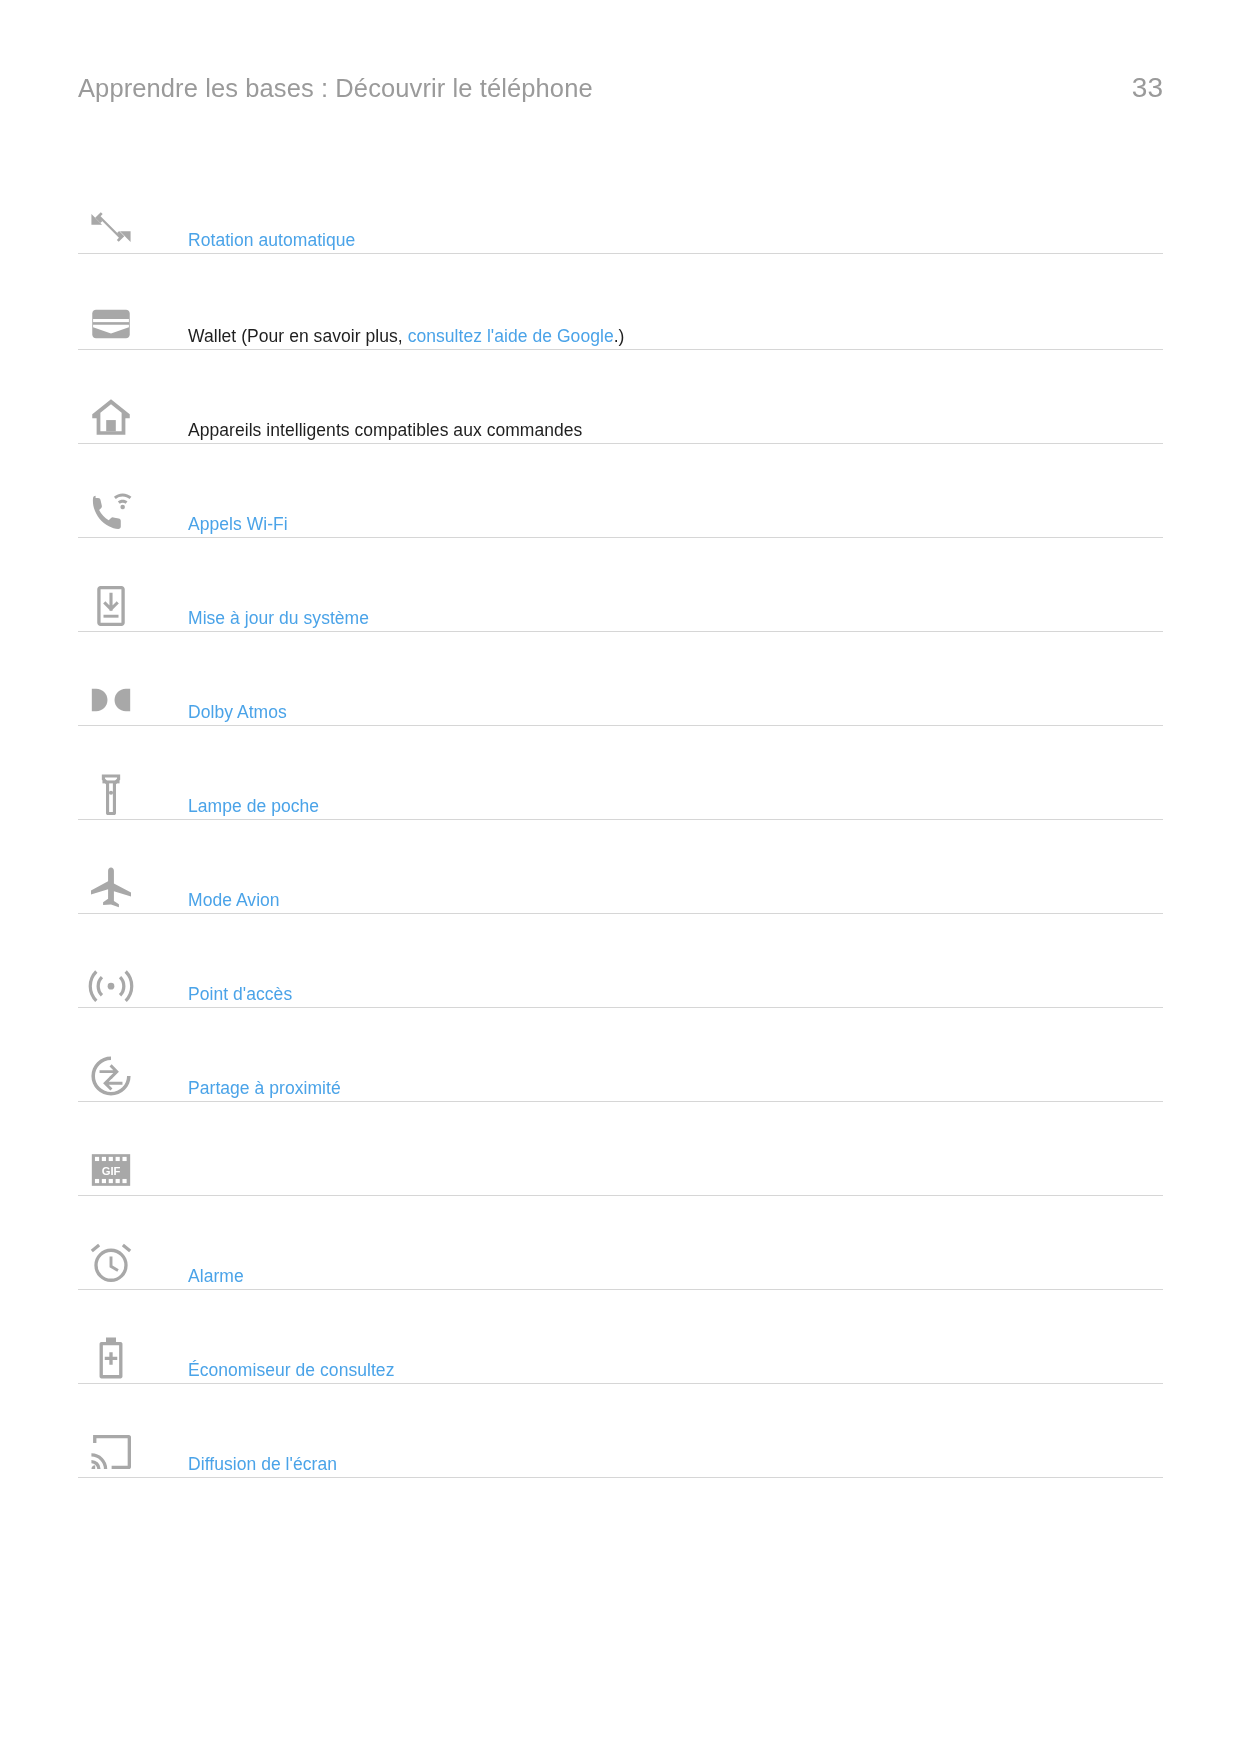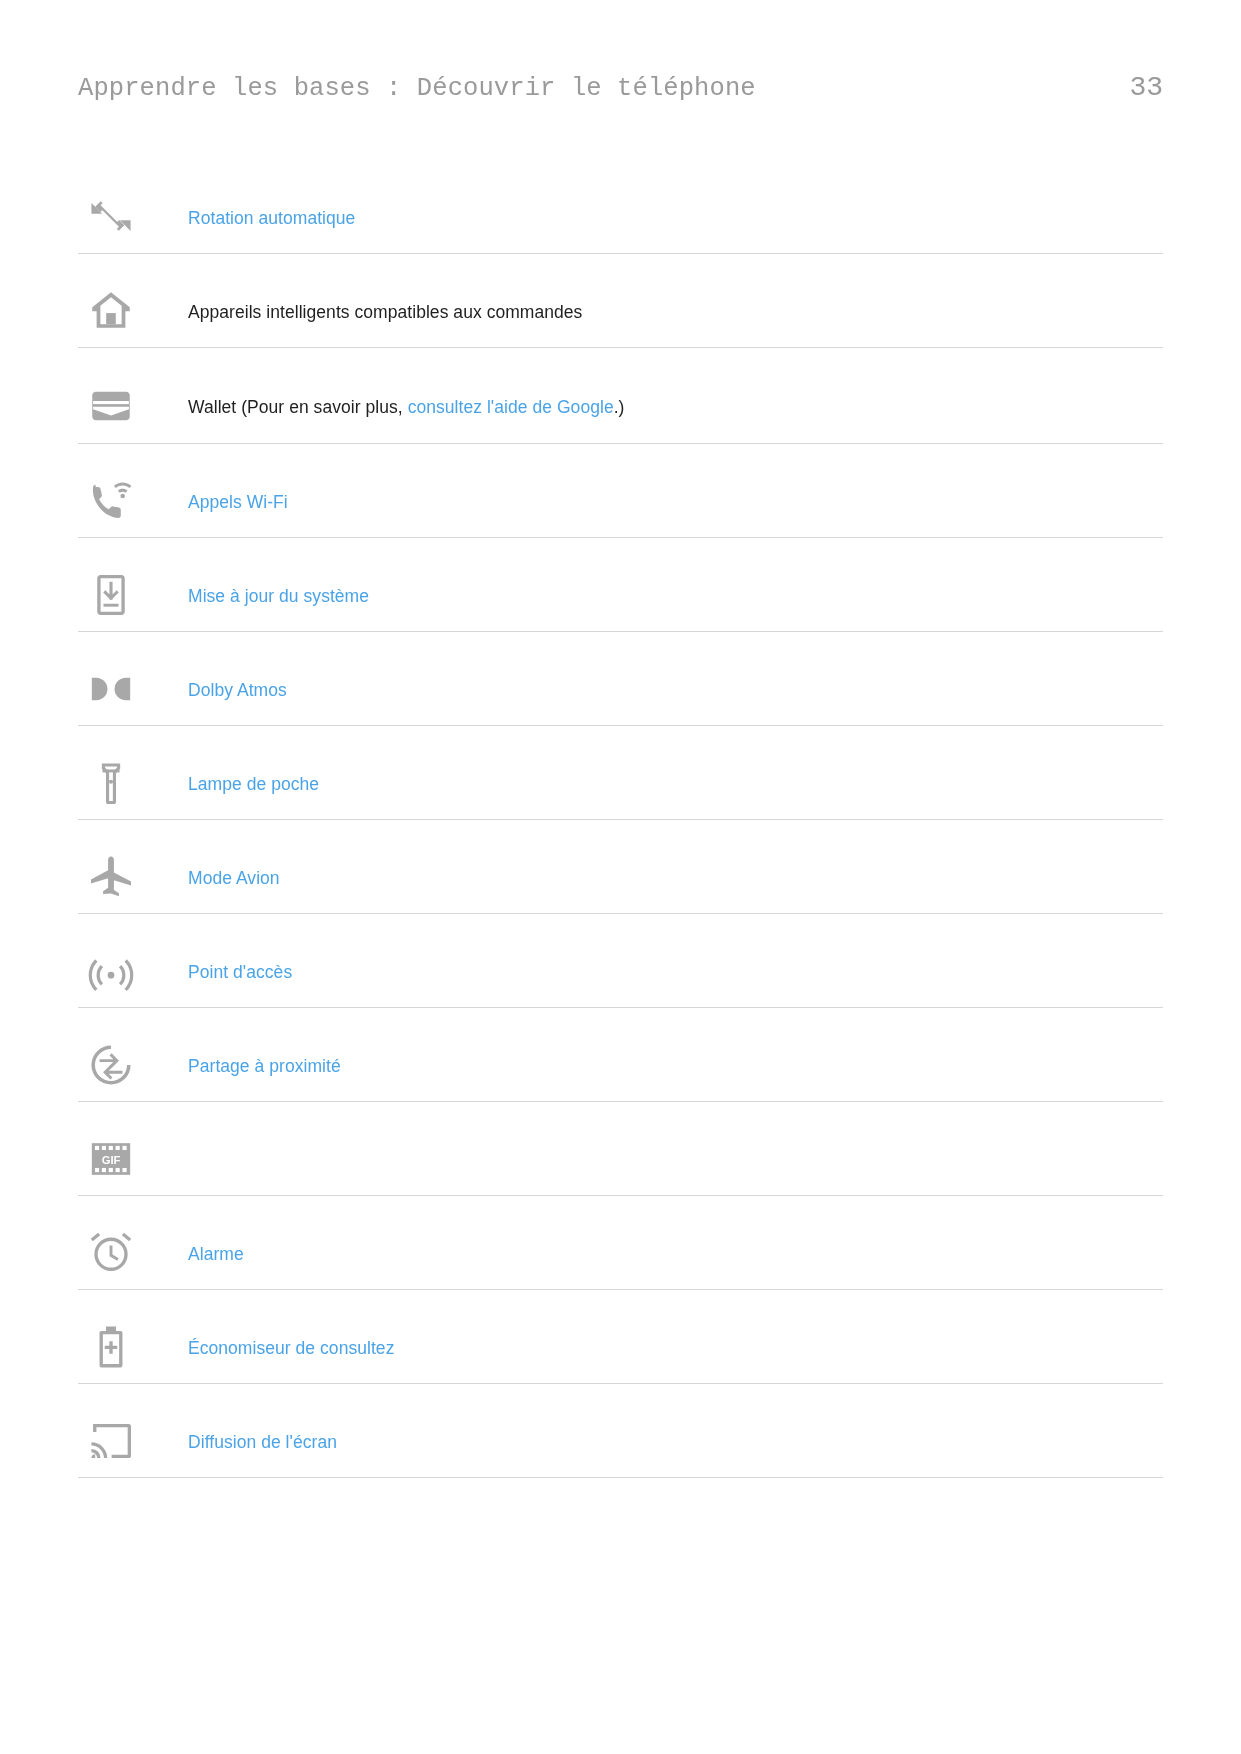--- a/index.html
+++ b/index.html
@@ -25,21 +25,20 @@
 
   
   .page-header {
     position: absolute;
     left: 78px;
     top: 72px;
     width: 1085px;
     display: flex;
     align-items: baseline;
     justify-content: space-between;
-    font-family: Liberation Mono, monospace;
   }
 
   .header-title {
     font-size: 25.5px;
     color: #9a9a9a;
     font-weight: 400;
     letter-spacing: 0.1px;
     white-space: nowrap;
   }
 
@@ -53,21 +52,21 @@
   .feature-table {
     position: absolute;
     left: 78px;
     top: 160px;
     width: 1085px;
     border-collapse: collapse;
   }
 
   .feature-row {
     display: flex;
-    align-items: center;
+    align-items: flex-end;
     border-bottom: 1px solid #d6d6d6;
     min-height: 94px;
     padding: 0;
   }
 
   .feature-row:last-child {
     border-bottom: 1px solid #d6d6d6;
   }
 
   .cell-icon {
@@ -122,45 +121,45 @@
           <svg class="icon-svg" viewBox="0 0 24 24" aria-hidden="true">
             <path d="M7.1 4.4 4.4 7.1l2.5 2.5.9-.9-1-1 9 9-1 1 .9.9 2.7-2.7-2.5-2.5-.9.9 1 1-9-9 1-1z"></path>
             <path d="M4.4 7.1 2.6 5.3v5.1h5.1L5.9 8.6z"></path>
             <path d="M19.6 16.9l1.8 1.8v-5.1h-5.1l1.8 1.8z"></path>
           </svg>
         </span>
       </div>
       <div class="cell-label">Rotation automatique</div>
     </div>
 
-    <div class="feature-row row-h-94">
-      <div class="cell-icon">
-        <span>
-          <svg class="icon-svg" viewBox="0 0 24 24" aria-hidden="true">
-            <path d="M12 3 3 10.2v1.9h2.1V20h13.8v-7.9H21v-1.9L12 3zm0 2.4 5.1 4.1V18.4H6.9V9.5L12 5.4z"></path>
-            <rect x="9.7" y="13" width="4.6" height="5.4"></rect>
-          </svg>
-        </span>
-      </div>
-      <div class="cell-label dark">Appareils intelligents compatibles aux commandes</div>
-    </div>
-
     <div class="feature-row row-h-96">
       <div class="cell-icon">
         <span>
           <svg class="icon-svg" viewBox="0 0 24 24" aria-hidden="true">
             <path d="M4.8 5.2h14.4c1 0 1.8.8 1.8 1.8v10c0 1-.8 1.8-1.8 1.8H4.8c-1 0-1.8-.8-1.8-1.8V7c0-1 .8-1.8 1.8-1.8z"></path>
             <rect x="3.4" y="9.6" width="17.2" height="1.5" fill="#ffffff"></rect>
             <path d="M3.4 12.4h17.2v1.1L12 16.6 3.4 13.6z" fill="#ffffff"></path>
           </svg>
         </span>
       </div>
       <div class="cell-label">
         <span class="inline-plain">Wallet (Pour en savoir plus, </span><span class="inline-link">consultez l'aide de Google</span><span class="inline-plain">.)</span>
       </div>
+    </div>
+
+    <div class="feature-row row-h-94">
+      <div class="cell-icon">
+        <span>
+          <svg class="icon-svg" viewBox="0 0 24 24" aria-hidden="true">
+            <path d="M12 3 3 10.2v1.9h2.1V20h13.8v-7.9H21v-1.9L12 3zm0 2.4 5.1 4.1V18.4H6.9V9.5L12 5.4z"></path>
+            <rect x="9.7" y="13" width="4.6" height="5.4"></rect>
+          </svg>
+        </span>
+      </div>
+      <div class="cell-label dark">Appareils intelligents compatibles aux commandes</div>
     </div>
 
     <div class="feature-row row-h-94">
       <div class="cell-icon">
         <span>
           <svg class="icon-svg" viewBox="0 0 24 24" aria-hidden="true">
             <path d="M4.6 4.2c-.6 0-1.1.4-1.2 1C2.7 10.5 6 16.3 11 18.9c1.4.8 3 1.2 4.5 1.3.7 0 1.2-.5 1.2-1.2v-2.7c0-.6-.4-1.1-1-1.2l-2.6-.5c-.4-.1-.9.1-1.2.4l-1 1c-2-1.2-3.6-2.9-4.6-4.9l1-1c.3-.3.4-.7.3-1.1l-.6-2.7c-.1-.6-.6-1-1.2-1H4.6z"></path>
             <path d="M17.6 3.1c-1.6 0-3.1.6-4.2 1.6l.9 1c.9-.8 2-1.2 3.3-1.2s2.4.5 3.3 1.2l.9-1c-1.1-1-2.6-1.6-4.2-1.6z"></path>
             <path d="M17.6 6.1c-.9 0-1.7.3-2.3.9l.9 1c.4-.3.9-.5 1.4-.5s1 .2 1.4.5l.9-1c-.6-.6-1.4-.9-2.3-.9z"></path>
             <circle cx="17.6" cy="9.6" r="1.1"></circle>

